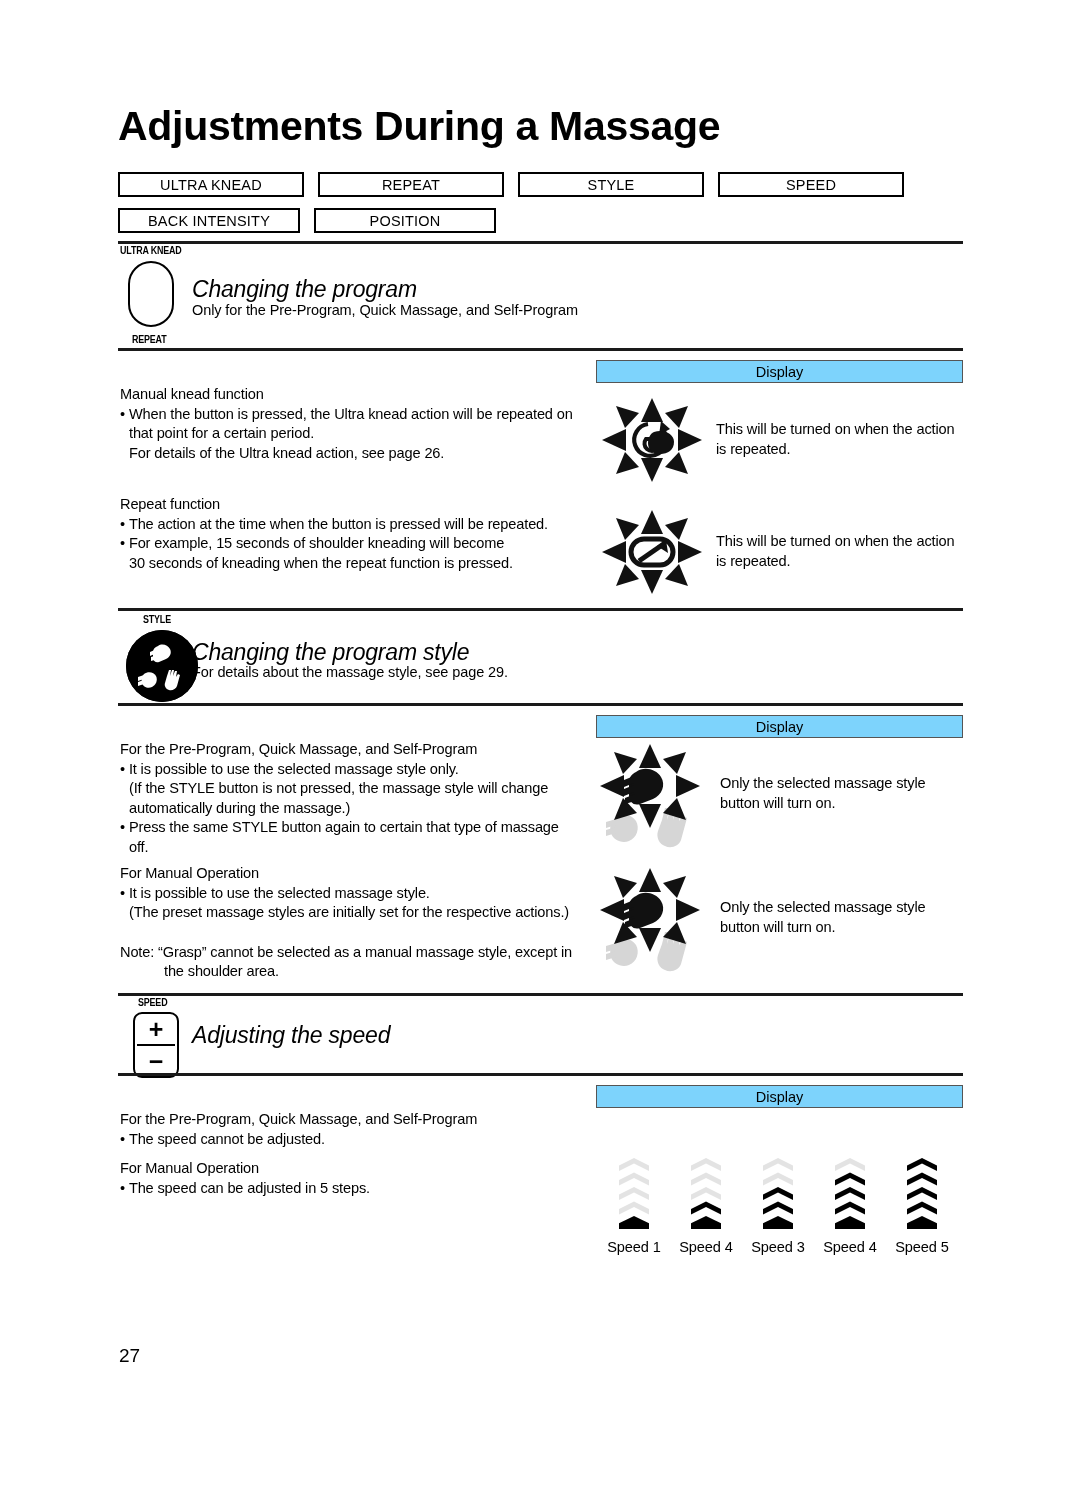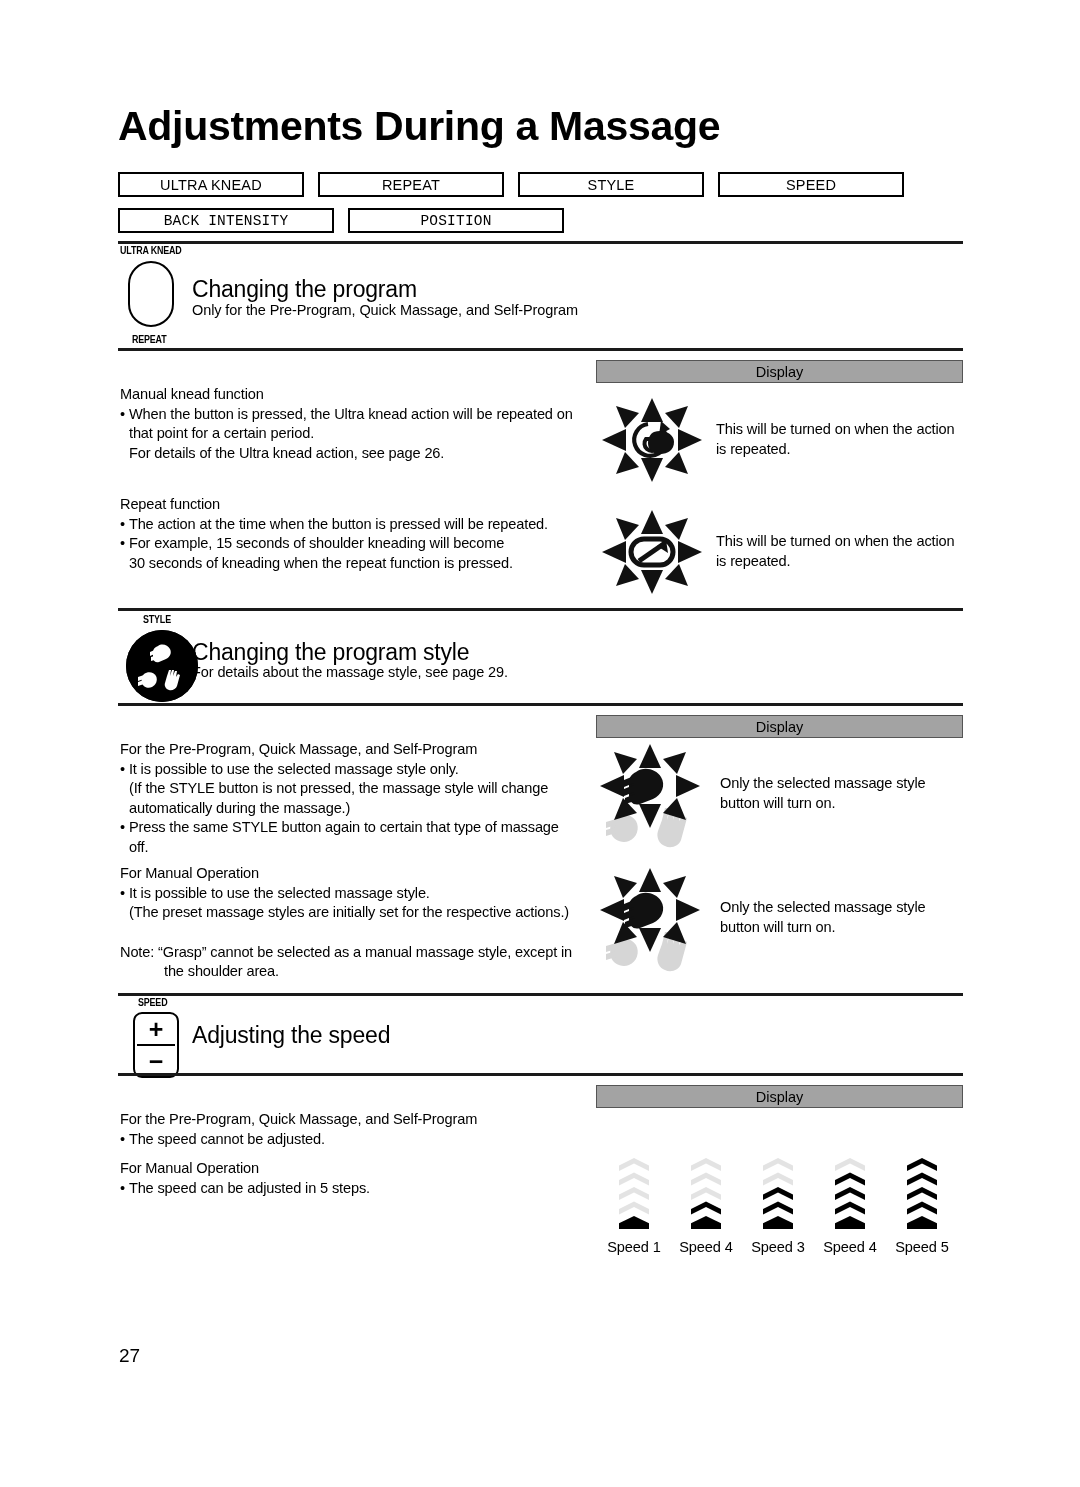--- a/index.html
+++ b/index.html
@@ -31,41 +31,42 @@
   .chip{
     border:2px solid #000;
     background:#fff;
     height:25px;
     display:flex;align-items:center;justify-content:center;
     font-size:14.5px;
     letter-spacing:0.2px;
     box-sizing:border-box;
   }
   .chip.w1{width:186px;}
-  .chip.w2{width:216px;font-family:Liberation Mono, monospace;}
+  .chip.w2{width:182px;}
 
   
   .rule{
     position:absolute;left:118px;width:845px;
     height:0;border-top:3px solid #1a1a1a;
   }
 
   
   .sec-label{
     position:absolute;
     font-size:10.5px;font-weight:bold;
     letter-spacing:-0.2px;
     transform:scaleX(0.85);
     transform-origin:left center;
   }
   .sec-title{
     position:absolute;
     font-size:23px;
     letter-spacing:-0.2px;
     white-space:nowrap;
+    font-style:italic;
   }
   .sec-sub{
     position:absolute;
     font-size:14.5px;
     letter-spacing:-0.1px;
     white-space:nowrap;
   }
 
   
   .pill-btn{
@@ -108,21 +109,21 @@
   .body-block .li{display:block;padding-left:9px;text-indent:-9px;}
   .body-block .cont{display:block;padding-left:9px;}
   .body-block .note{display:block;padding-left:44px;text-indent:-44px;margin-top:20px;}
   .body-block .noteind{display:block;padding-left:44px;}
 
   
   .disp-box{
     position:absolute;
     width:367px;height:23px;
     border:1.6px solid #555;
-    background:#a3a3a3;
+    background:#7dd3fc;
     display:flex;align-items:center;justify-content:center;
     font-size:14.5px;
     box-sizing:border-box;
   }
 
   
   .disp-row{position:absolute;display:flex;align-items:flex-start;}
   .disp-text{
     font-size:14.6px;line-height:19.6px;letter-spacing:-0.15px;
   }

